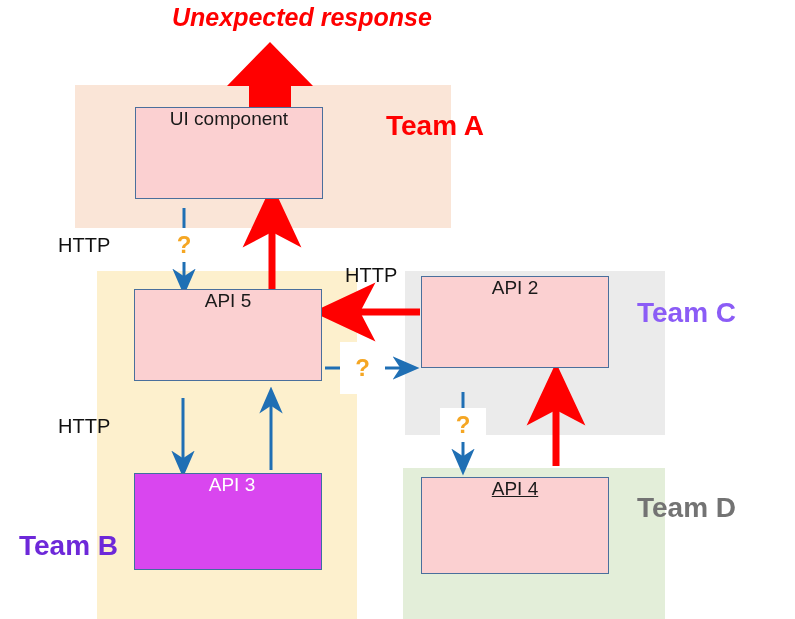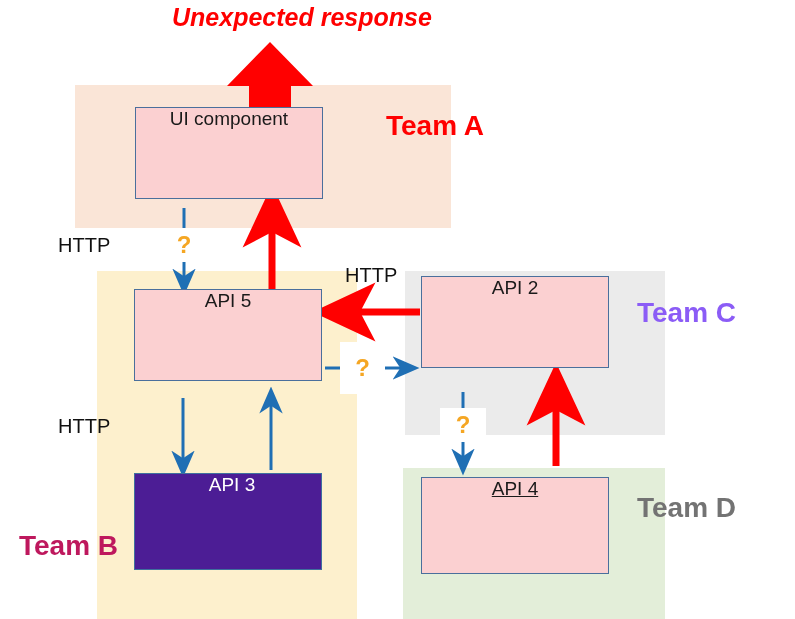--- a/index.html
+++ b/index.html
@@ -37,21 +37,21 @@
     box-sizing: border-box;
     border: 1px solid #4a6f9c;
     display: flex;
     align-items: flex-start;
     justify-content: center;
     font-size: 19px;
     color: #1a1a1a;
     background: #fbd0d1;
   }
   .node.api3 {
-    background: #4c1d95;
+    background: #d946ef;
     color: #ffffff;
     border-color: #3f6f9e;
     padding-left: 8px;
   }
 
   .title-text {
     position: absolute;
     font-style: italic;
     font-weight: bold;
     font-size: 25px;
@@ -169,19 +169,19 @@
   </div>
 
   <div class="http-label" style="left:58px; top:234px;">HTTP</div>
 
   <div class="http-label" style="left:345px; top:264px;">HTTP</div>
 
   <div class="http-label" style="left:58px; top:415px;">HTTP</div>
 
   <div class="team-label" style="left:386px; top:110px; color:#ff0000;">Team A</div>
 
-  <div class="team-label" style="left:19px; top:530px; color:#be185d;">Team B</div>
+  <div class="team-label" style="left:19px; top:530px; color:#6d28d9;">Team B</div>
 
   <div class="team-label" style="left:637px; top:281px; color:#8b5cf6;margin-top:16px;">Team C</div>
 
   <div class="team-label" style="left:637px; top:492px; color:#737373;">Team D</div>
 
 </div>
 
 </body></html>

